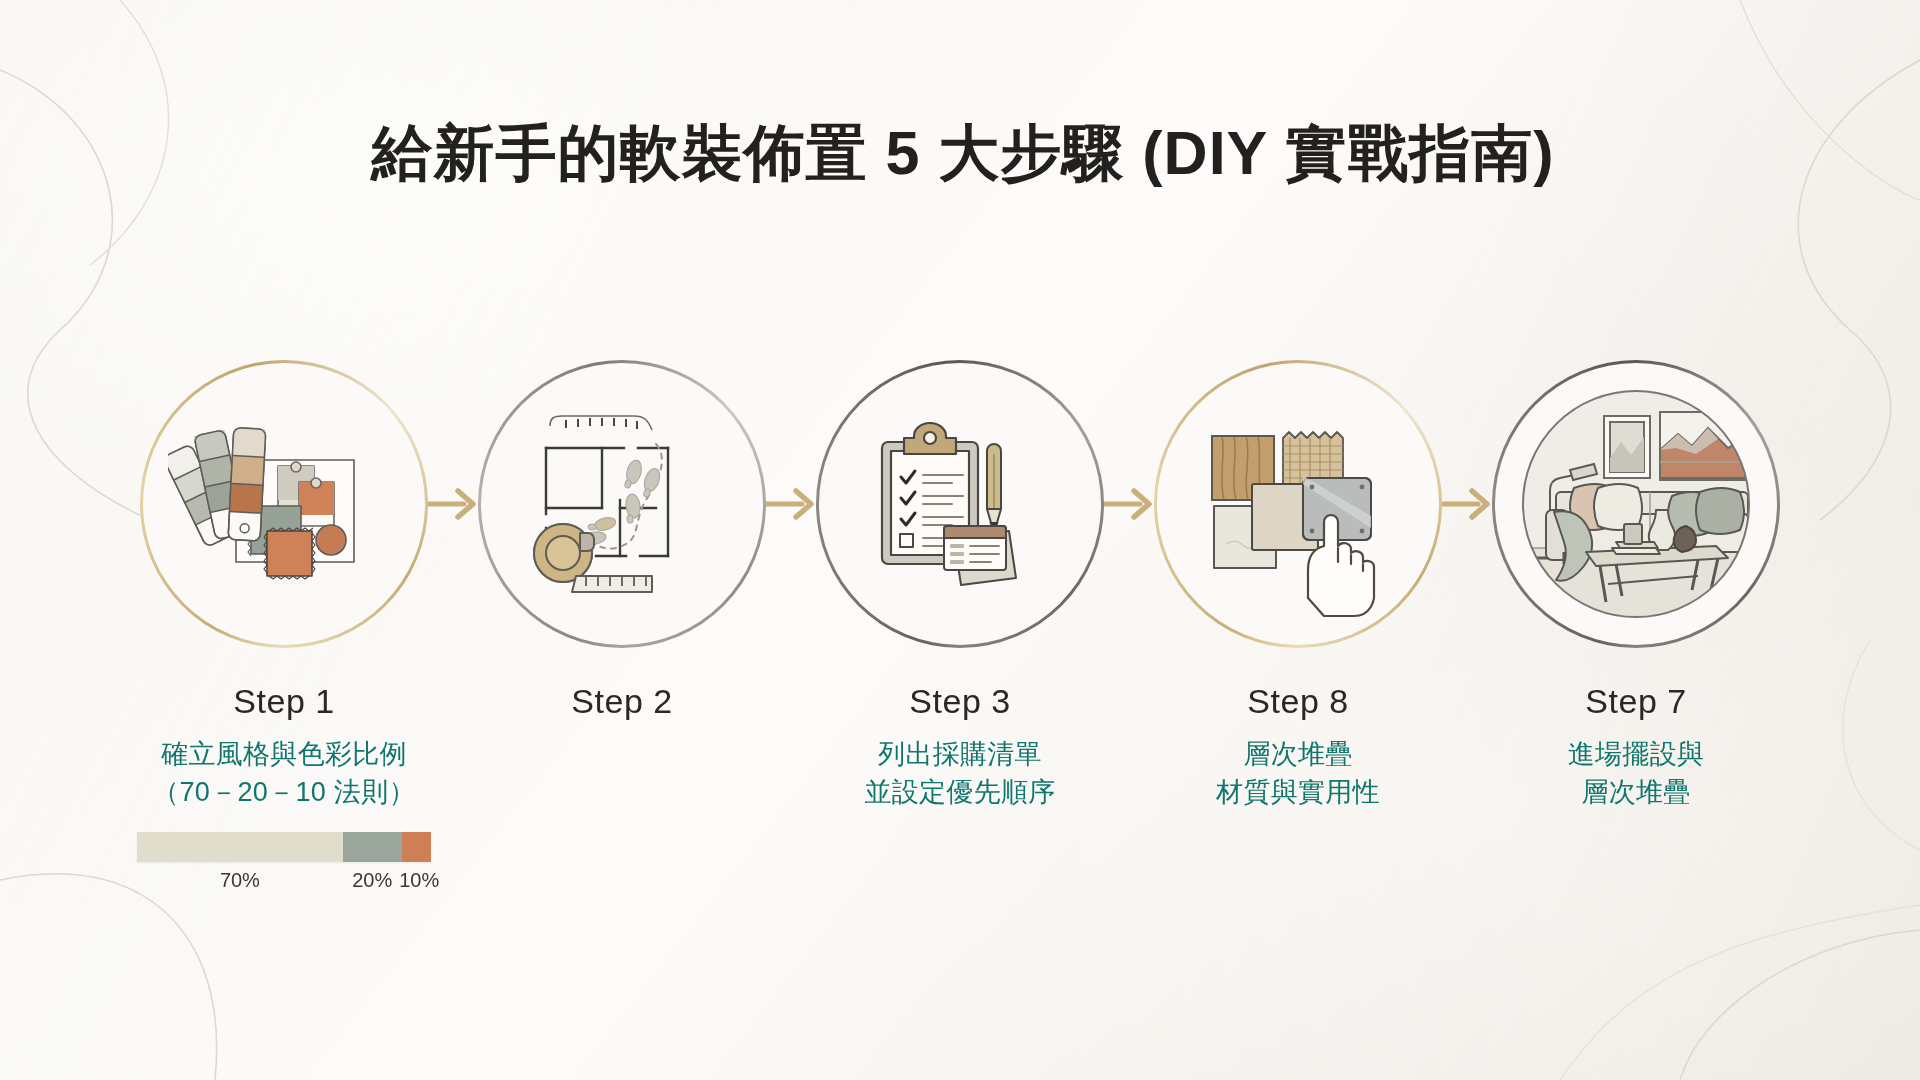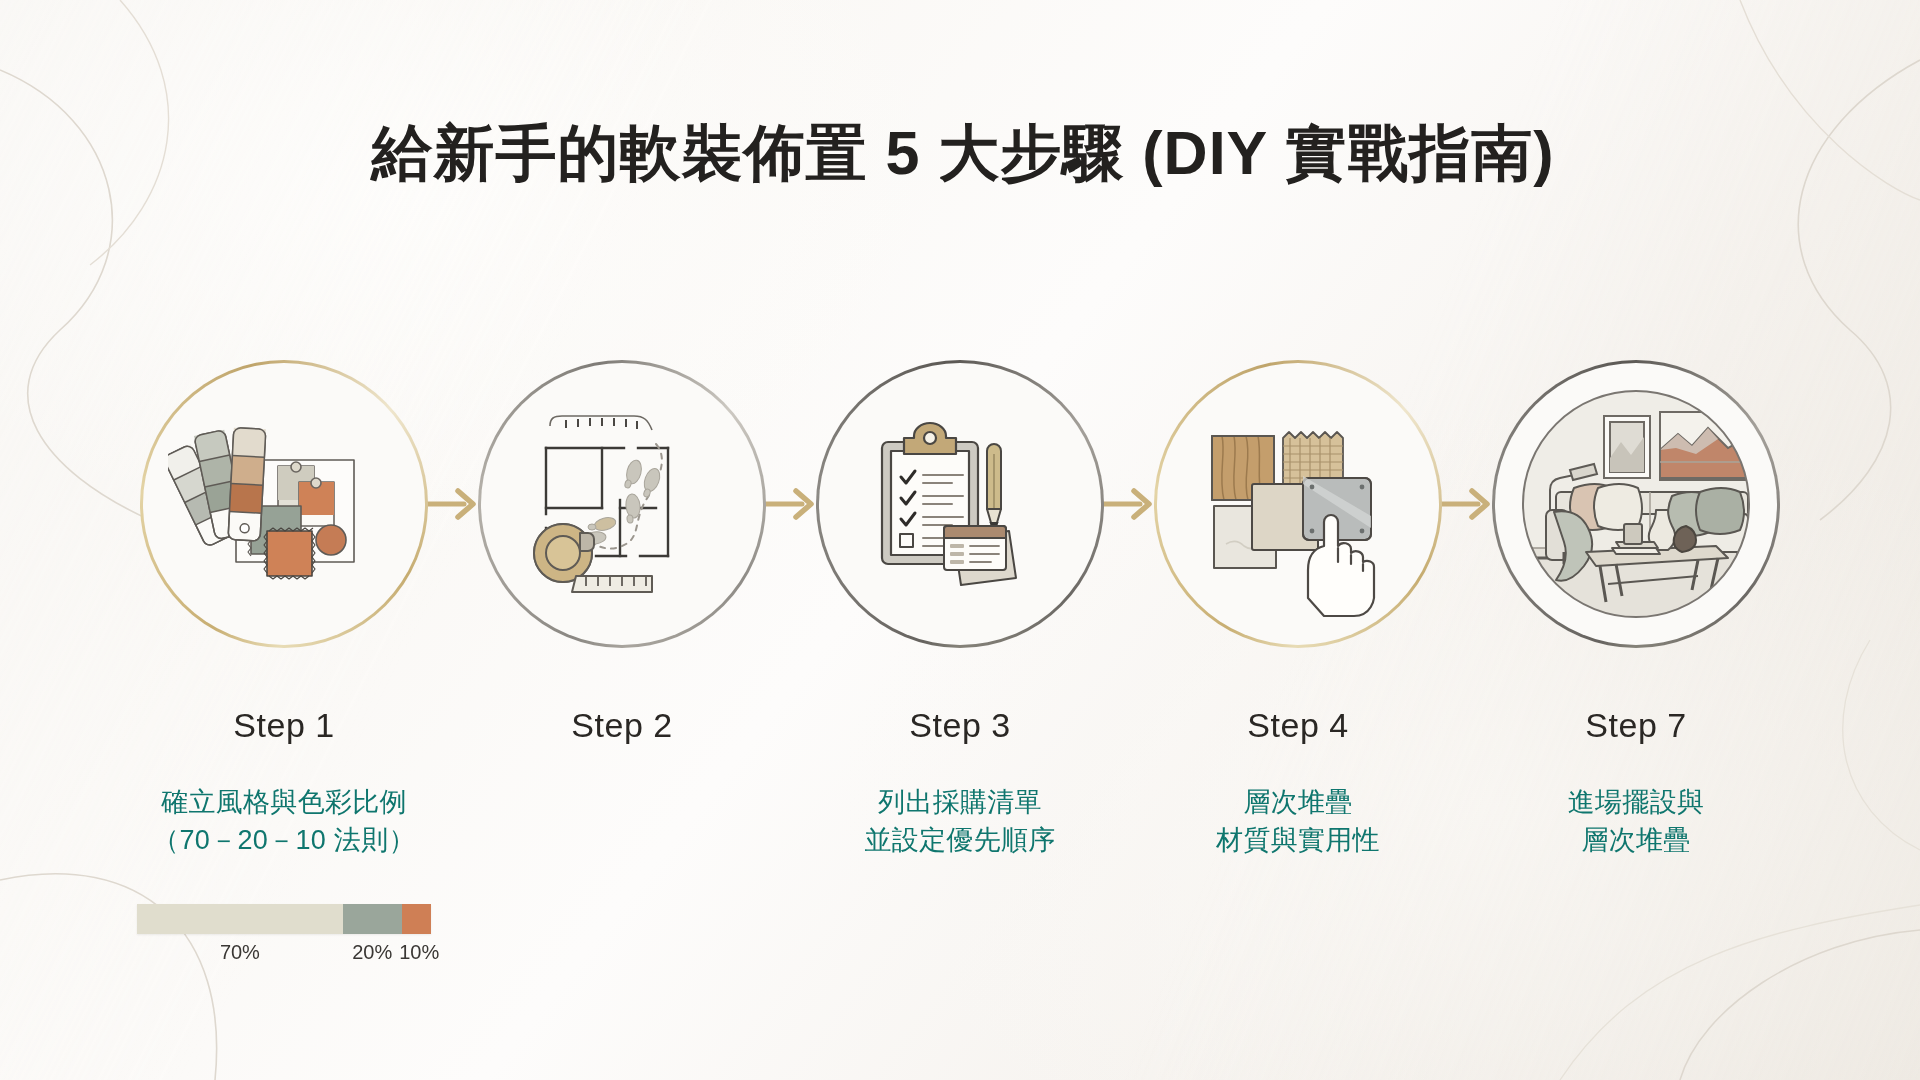--- a/index.html
+++ b/index.html
@@ -57,21 +57,20 @@
     align-items: flex-start;
     justify-content: center;
   }
 
   .step {
     width: 300px;
     display: flex;
     flex-direction: column;
     align-items: center;
     position: relative;
-    gap: 24px;
   }
 
   .circle-wrap {
     width: 288px;
     height: 288px;
     position: relative;
     display: flex;
     align-items: center;
     justify-content: center;
   }
@@ -463,21 +462,21 @@
                      a7 6 0 0 1 13 3 v4
                      a7 6 0 0 1 12 4 v5
                      a7 6 0 0 1 11 5 v31 c0 0 -2 18 -20 18 h-30 z"></path>
             <path d="M156 160 v14" fill="none"></path>
             <path d="M169 167 v9" fill="none"></path>
             <path d="M181 176 v7" fill="none"></path>
           </g>
         </svg>
       </div>
     </div>
-    <div class="step-label">Step 4</div>
+    <div class="step-label">Step 8</div>
     <div class="step-desc">層次堆疊
 材質與實用性</div>
   </div>
 
   <div class="arrow">
     <svg viewBox="0 0 66 40" width="66" height="40">
       <path d="M2 20 H44" stroke="#c9b07a" stroke-width="5" fill="none" stroke-linecap="round"></path>
       <path d="M38 7 L53 20 L38 33" stroke="#c9b07a" stroke-width="5.5" fill="none" stroke-linecap="round" stroke-linejoin="round"></path>
     </svg>
   </div>

